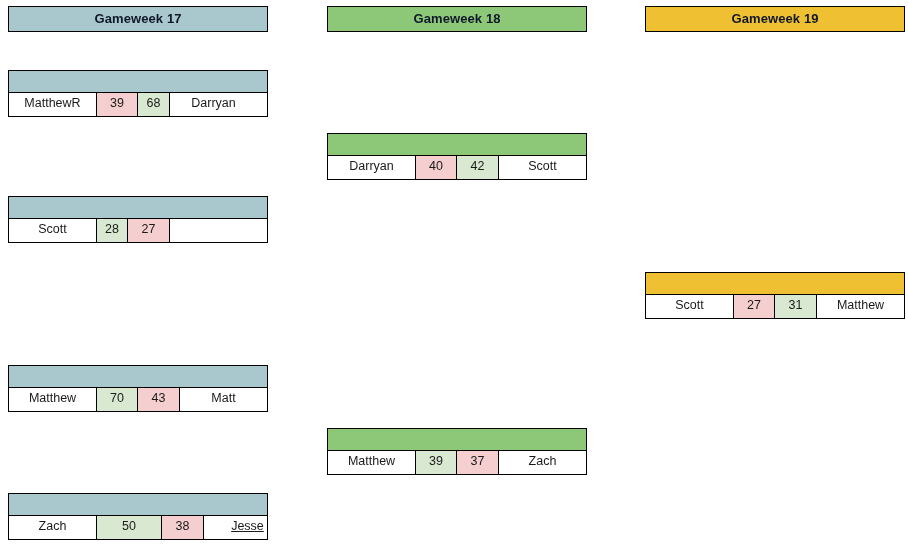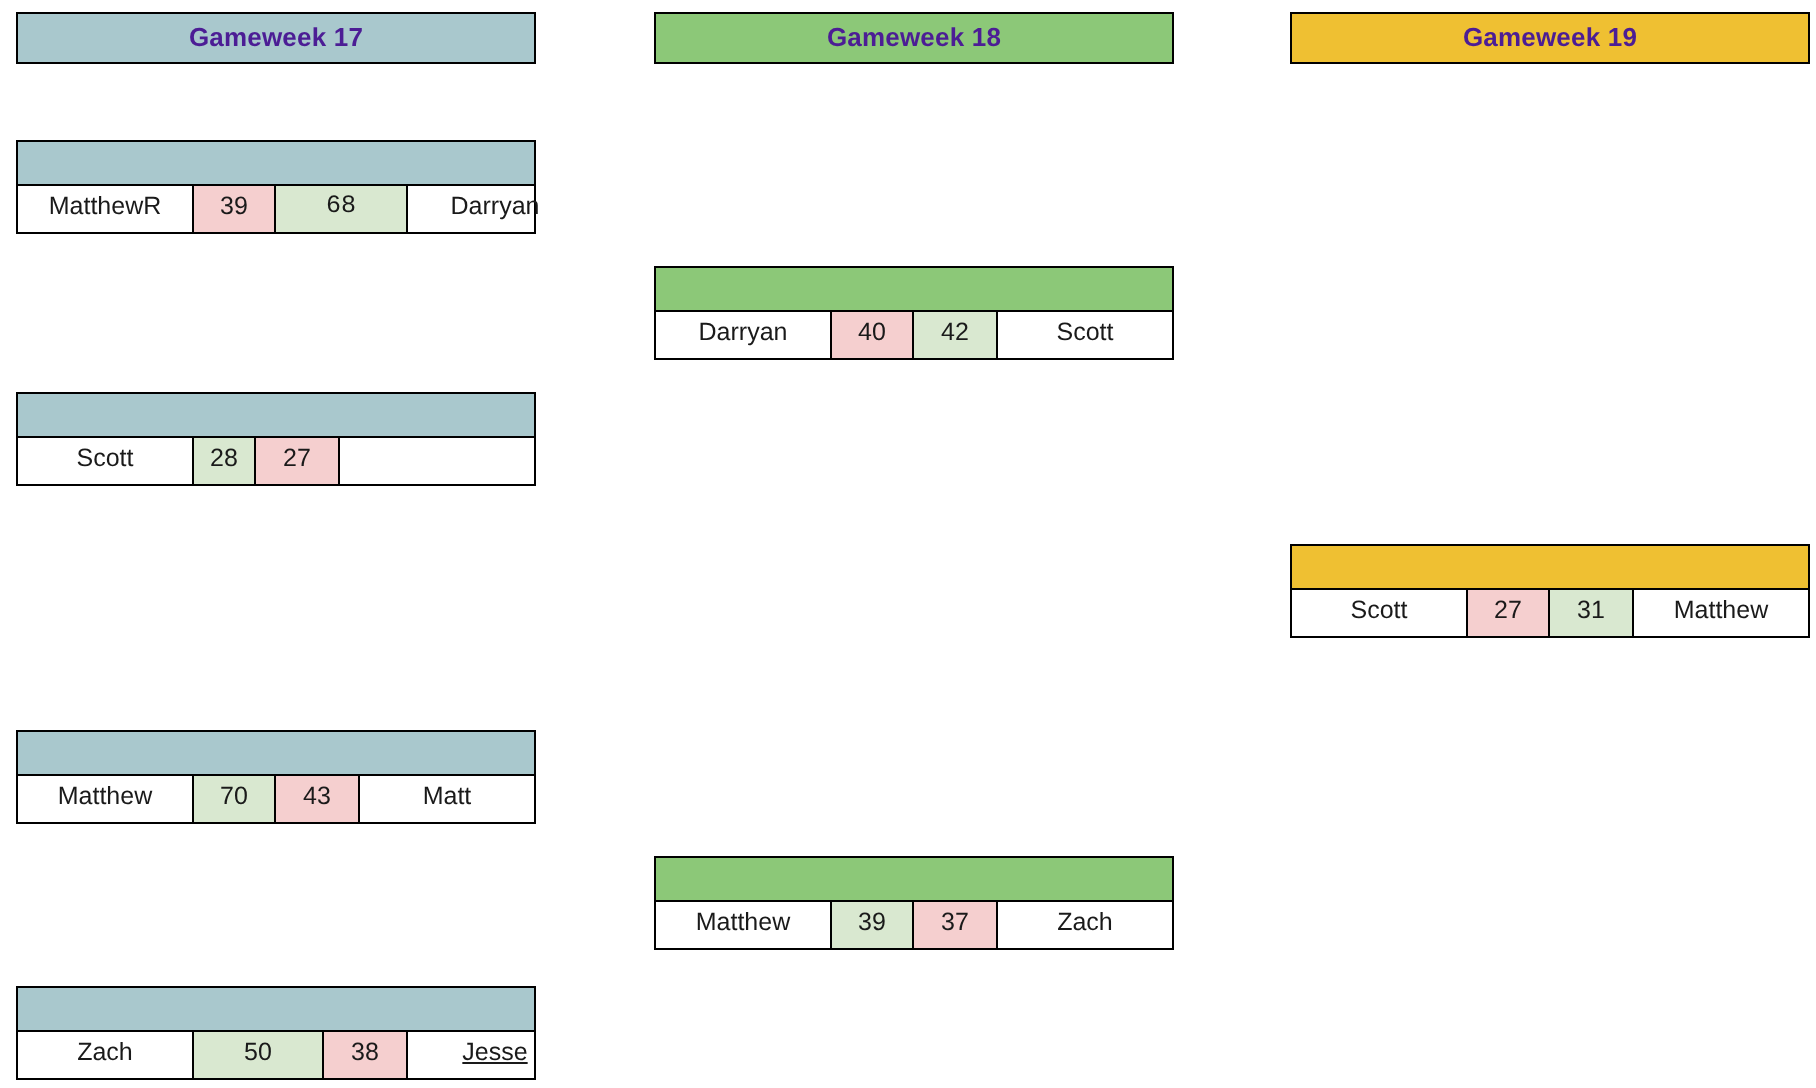--- a/index.html
+++ b/index.html
@@ -26,21 +26,21 @@
   
   .gw-header {
     position: absolute;
     box-sizing: border-box;
     border: 1px solid #000000;
     height: 26px;
     line-height: 24px;
     text-align: center;
     font-size: 13px;
     font-weight: bold;
-    color: #4c1d95;
+    color: #0f172a;
     letter-spacing: 0.1px;
   }
 
   
   .match {
     position: absolute;
     box-sizing: border-box;
     border: 1px solid #000000;
     background: #ffffff;
   }
@@ -84,21 +84,21 @@
 </head>
 <body>
 
 <div class="board">
     <div class="gw-header" style="left: 8px; top: 6px; width: 260px; background: rgb(169, 200, 205);">Gameweek 17</div>
     <div class="match" style="left: 8px; top: 70px; width: 260px;">
       <div class="match-bar" style="background: rgb(169, 200, 205);"></div>
       <div class="match-row">
         <div class="cell cell-team" style="width: 87px;">MatthewR</div>
         <div class="cell cell-score score-lose" style="width: 42px;">39</div>
-        <div class="cell cell-score score-win" style="width: 66px; font-family: Liberation Mono, monospace;">68</div>
+        <div class="cell cell-score score-win" style="width: 32px;">68</div>
         <div class="cell cell-team cell-team-right" style="width: 87px;">Darryan</div>
       </div>
     </div>
     <div class="match" style="left: 8px; top: 196px; width: 260px;">
       <div class="match-bar" style="background: rgb(169, 200, 205);"></div>
       <div class="match-row">
         <div class="cell cell-team" style="width: 87px;">Scott</div>
         <div class="cell cell-score score-win" style="width: 32px;">28</div>
         <div class="cell cell-score score-lose" style="width: 42px;">27</div>
       </div>

